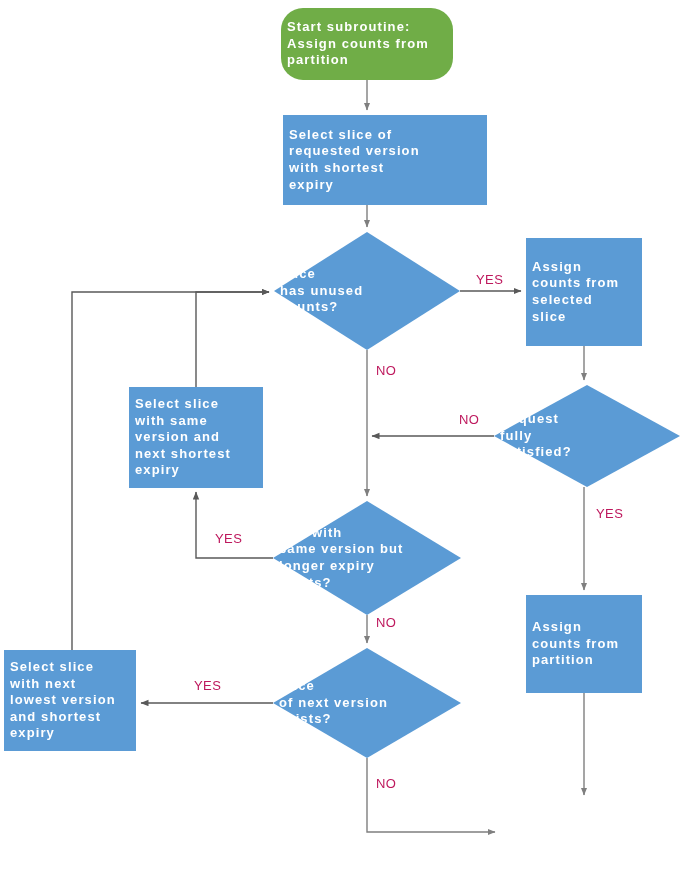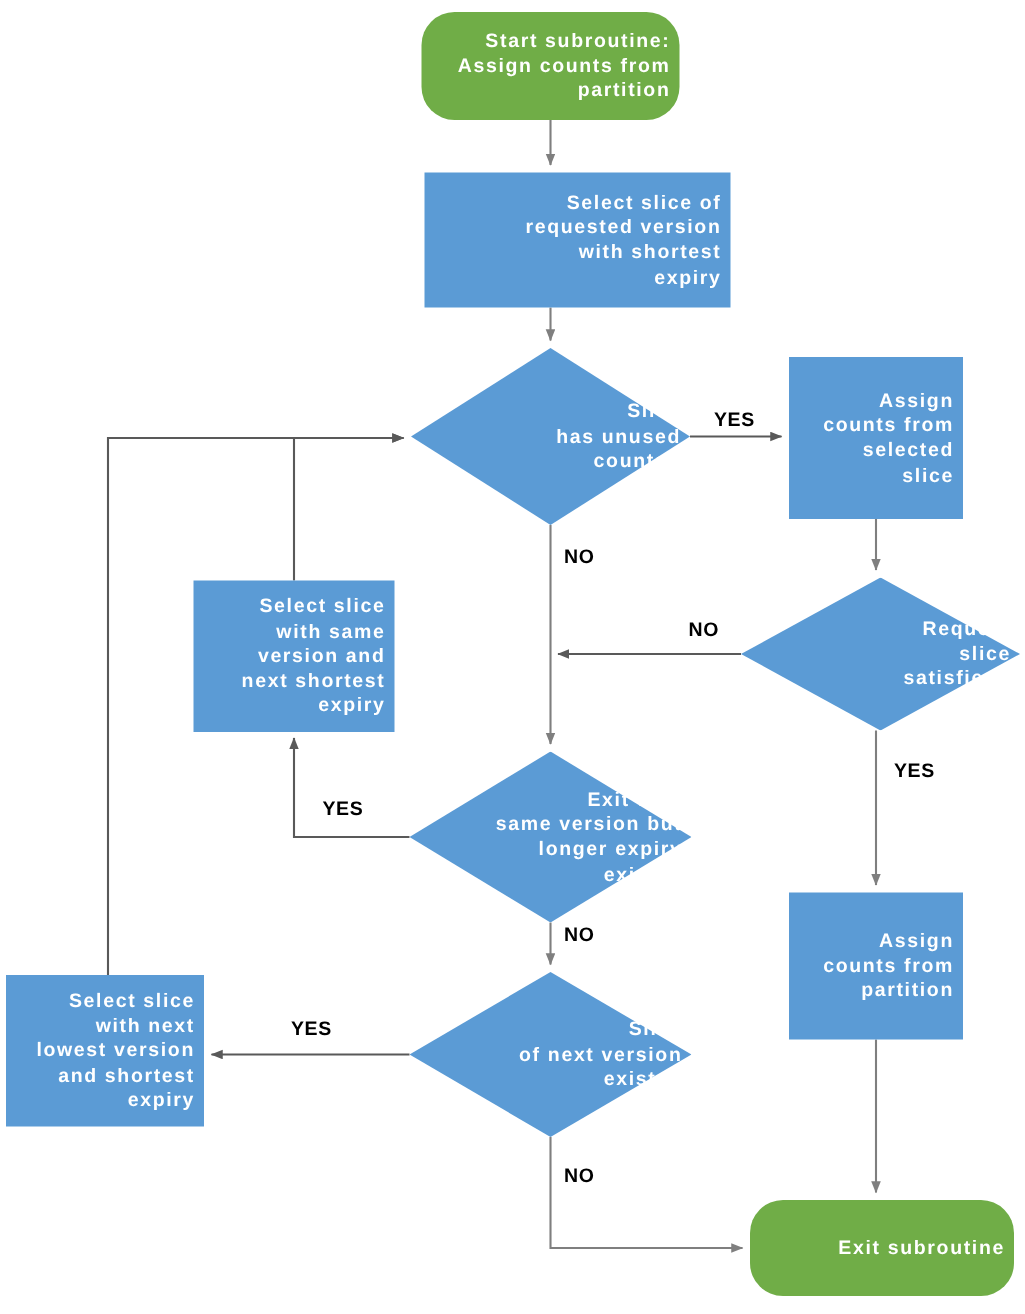--- a/index.html
+++ b/index.html
@@ -23,21 +23,21 @@
     top: 0;
     width: 683px;
     height: 876px;
     pointer-events: none;
   }
   .node {
     position: absolute;
     display: flex;
     align-items: center;
     justify-content: center;
-    text-align: right;
+    text-align: left;
     box-sizing: border-box;
     color: #ffffff;
     font-weight: bold;
     letter-spacing: 1.1px;
     line-height: 1.28;
     padding: 4px 6px;
     font-size: 13px;
   }
   .node.process {
     background: #5b9bd5;
@@ -63,23 +63,23 @@
     position: relative;
     z-index: 1;
   }
   .node-text {
     width: 100%;
     white-space: pre-line;
   }
   .edge-label {
     position: absolute;
     font-size: 13px;
-    font-weight: bold;
+    font-weight: normal;
     letter-spacing: 0.4px;
-    color: #000000;
+    color: #be185d;
     background: transparent;
     white-space: nowrap;
   }
 </style>
 </head>
 <body>
 
 <div id="canvas">
 
   <svg id="edge-layer" viewBox="0 0 683 876" width="683" height="876" xmlns="http://www.w3.org/2000/svg">
@@ -147,21 +147,21 @@
   <div class="node process" style="left:526px; top:238px; width:116px; height:108px;">
     <span class="node-text">Assign
 counts from
 selected
 slice</span>
   </div>
 
   <div class="node decision" style="left:494px; top:385px; width:186px; height:102px;">
     <span class="diamond-shape"></span>
     <span class="node-text">Request
-slice
+fully
 satisfied?</span>
   </div>
 
   <div class="node process" style="left:129px; top:387px; width:134px; height:101px;">
     <span class="node-text">Select slice
 with same
 version and
 next shortest
 expiry</span>
   </div>
@@ -188,23 +188,20 @@
   </div>
 
   <div class="node process" style="left:4px; top:650px; width:132px; height:101px;">
     <span class="node-text">Select slice
 with next
 lowest version
 and shortest
 expiry</span>
   </div>
 
-  <div class="node terminator" style="left:500px; top:800px; width:176px; height:64px;">
-    <span class="node-text">Exit subroutine</span>
-  </div>
 
   <span class="edge-label" style="left:476px; top:272px;">YES</span>
   <span class="edge-label" style="left:376px; top:363px;">NO</span>
   <span class="edge-label" style="left:459px; top:412px;">NO</span>
   <span class="edge-label" style="left:596px; top:506px;">YES</span>
   <span class="edge-label" style="left:215px; top:531px;">YES</span>
   <span class="edge-label" style="left:376px; top:615px;">NO</span>
   <span class="edge-label" style="left:194px; top:678px;">YES</span>
   <span class="edge-label" style="left:376px; top:776px;">NO</span>
 

